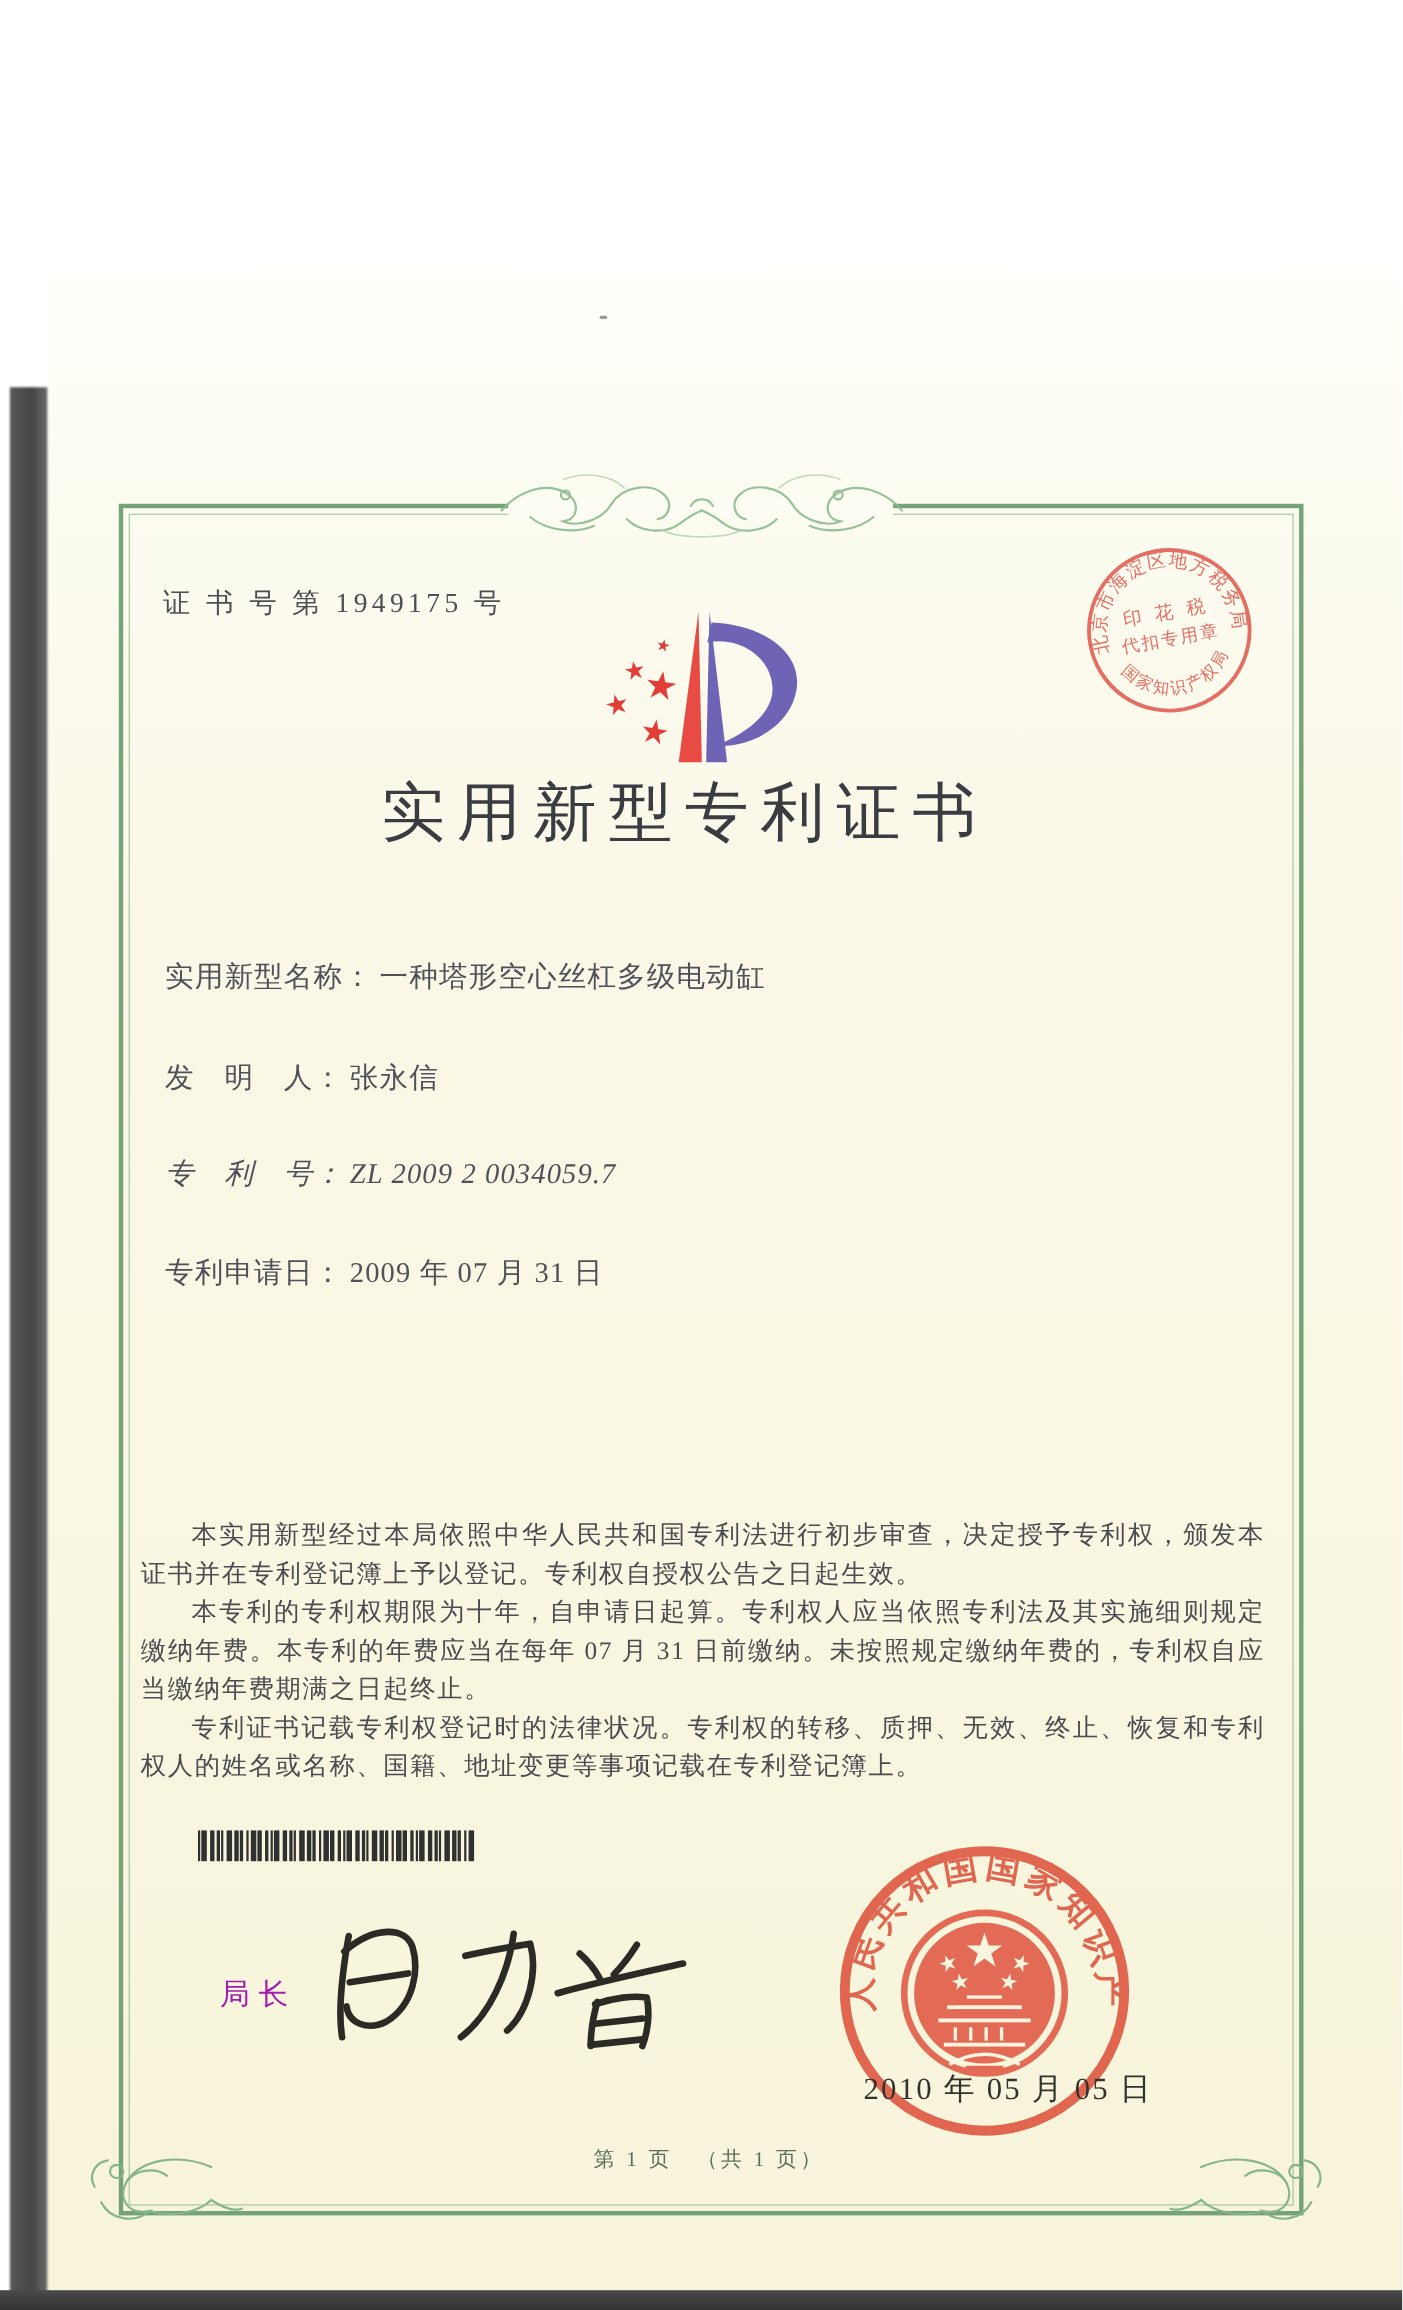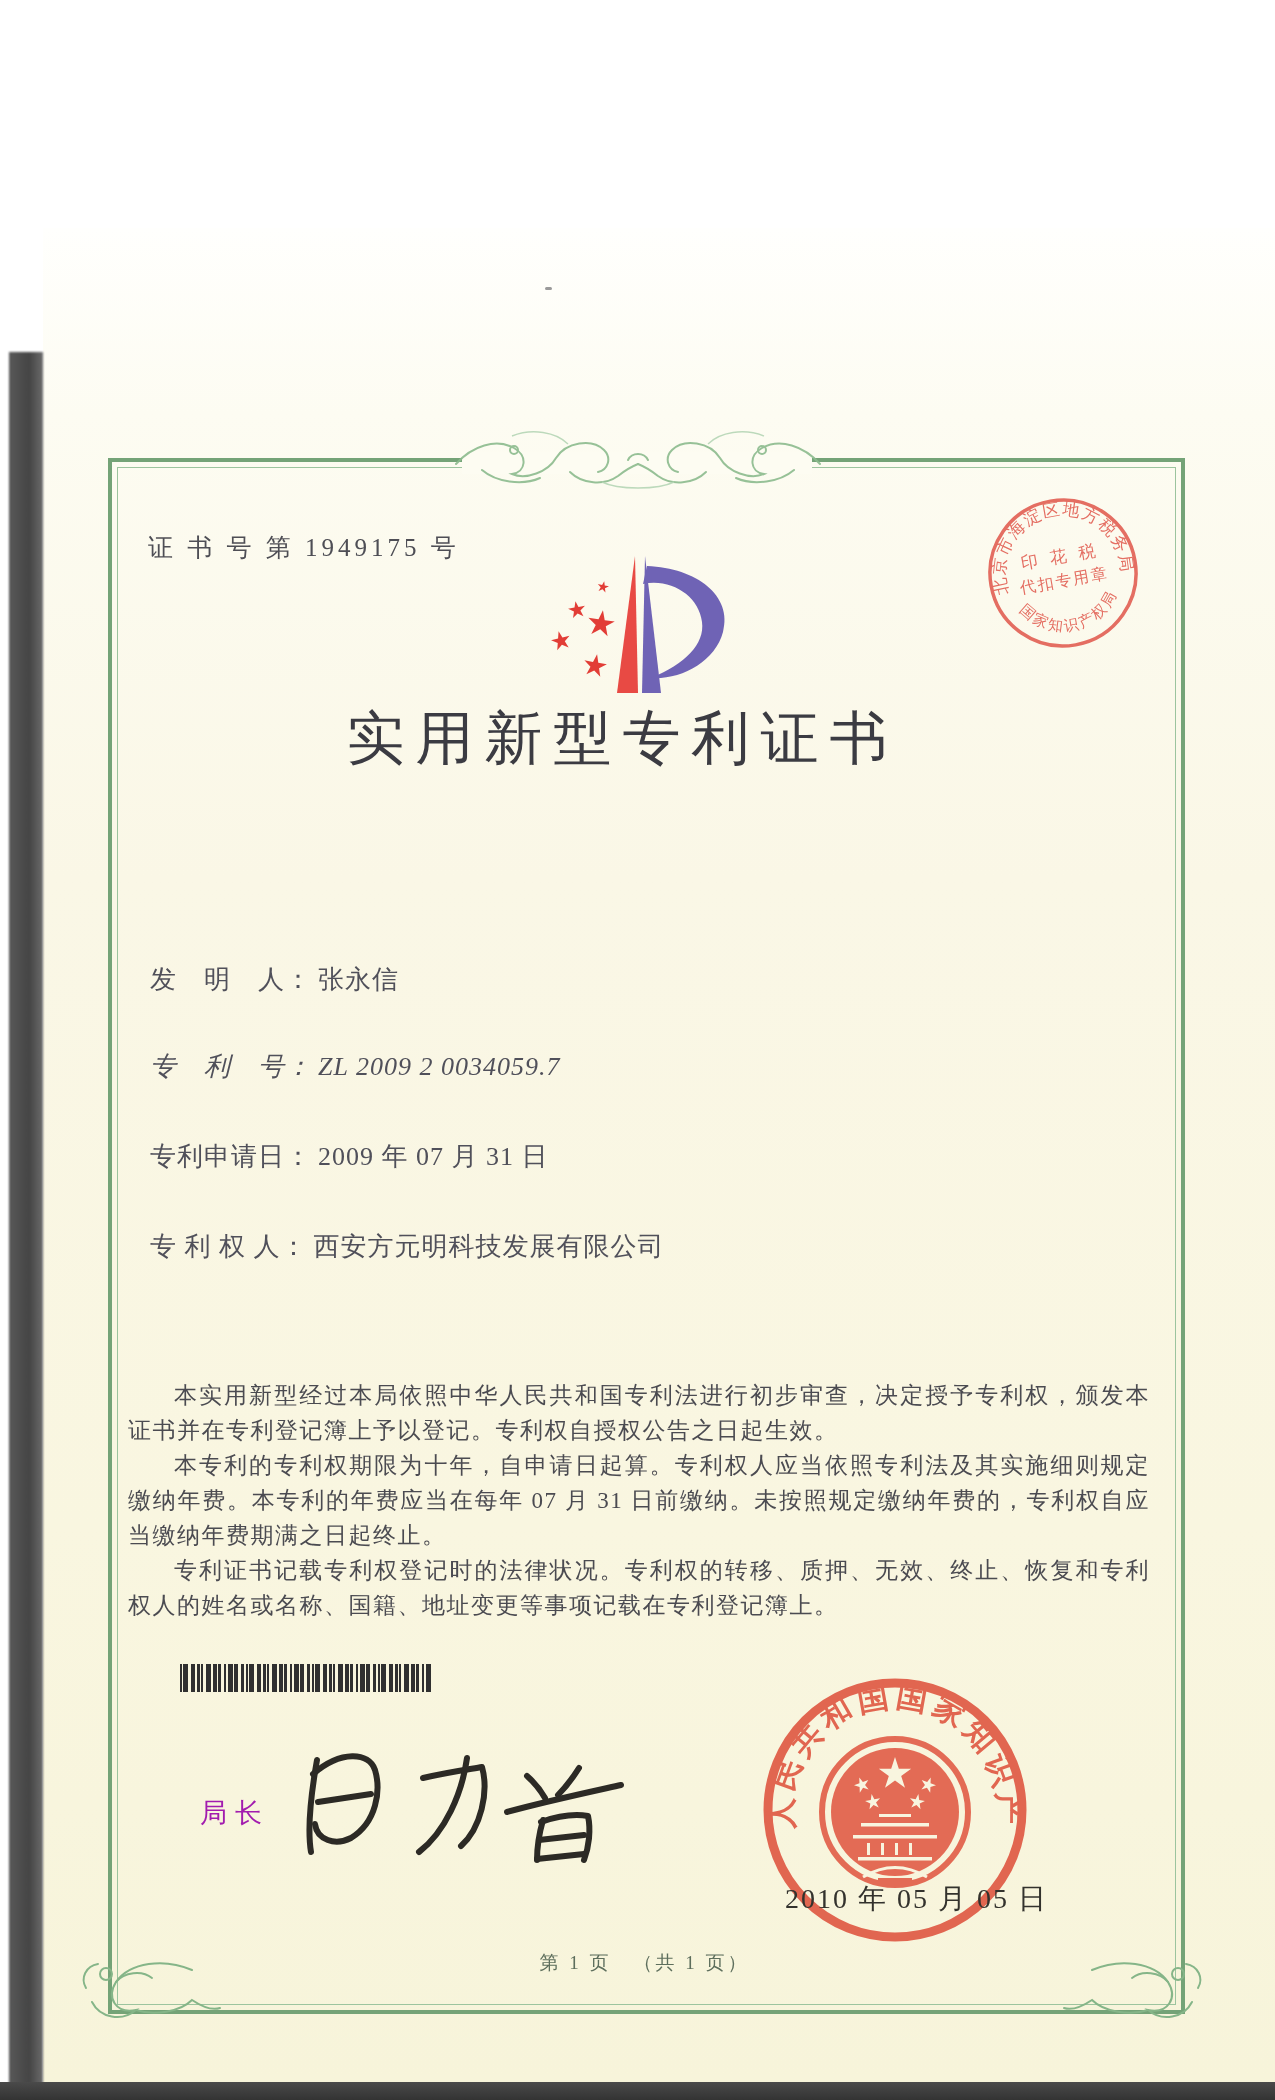--- a/index.html
+++ b/index.html
@@ -111,31 +111,31 @@
       <use href="#star5" transform="translate(26,103) scale(10) rotate(-14)"></use>
       <use href="#star5" transform="translate(60,128) scale(12) rotate(10)"></use>
     </g>
     <polygon fill="#e84a44" points="82,155 100,18 103,155"></polygon>
     <polygon fill="#6f63b5" points="107,155 110,18 126,155"></polygon>
     <path fill="#6f63b5" d="M112,28 C162,30 198,58 188,94 C180,124 146,142 116,140 C150,126 170,106 167,84 C164,58 136,40 108,46 Z"></path>
   </svg>
 
   <div class="title">实用新型专利证书</div>
 
+  <div class="field" style="top:870px;">
+    <span class="lbl">实用新型名称：</span><span class="val">一种塔形空心丝杠多级电动缸</span>
+  </div>
   <div class="field" style="top:962px;">
     <span class="lbl">发　明　人：</span><span class="val">张永信</span>
   </div>
   <div class="field" style="top:1049px;font-style:italic;">
     <span class="lbl">专　利　号：</span><span class="val">ZL 2009 2 0034059.7</span>
   </div>
   <div class="field" style="top:1139px;">
     <span class="lbl">专利申请日：</span><span class="val">2009 年 07 月 31 日</span>
-  </div>
-  <div class="field" style="top:1229px;">
-    <span class="lbl">专 利 权 人：</span><span class="val">西安方元明科技发展有限公司</span>
   </div>
 
   <div class="body-text">
     <p>本实用新型经过本局依照中华人民共和国专利法进行初步审查，决定授予专利权，颁发本证书并在专利登记簿上予以登记。专利权自授权公告之日起生效。</p>
     <p>本专利的专利权期限为十年，自申请日起算。专利权人应当依照专利法及其实施细则规定缴纳年费。本专利的年费应当在每年 07 月 31 日前缴纳。未按照规定缴纳年费的，专利权自应当缴纳年费期满之日起终止。</p>
     <p>专利证书记载专利权登记时的法律状况。专利权的转移、质押、无效、终止、恢复和专利权人的姓名或名称、国籍、地址变更等事项记载在专利登记簿上。</p>
   </div>
 
   <div class="barcode" id="barcode">
       <div style="width: 1.5px; margin-right: 1.5px;"></div>

